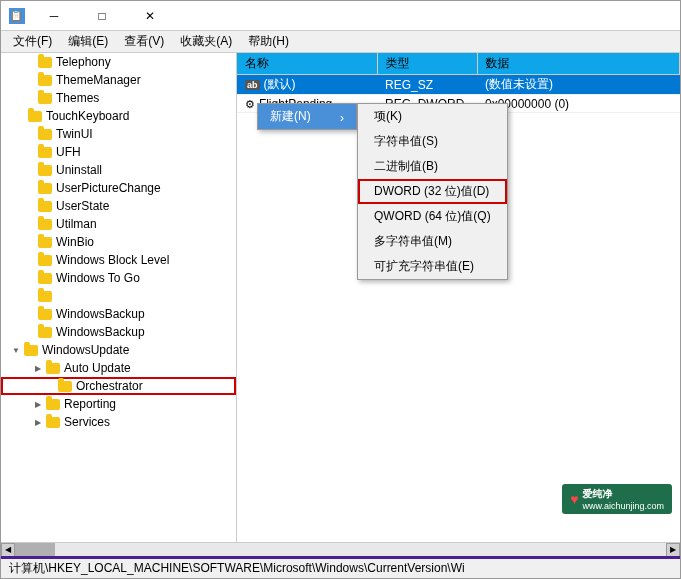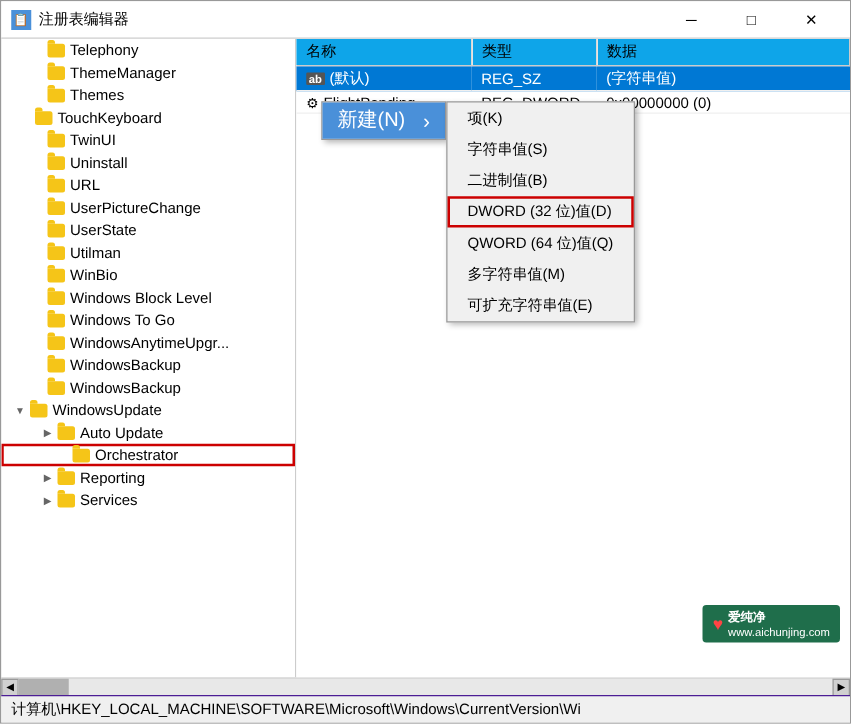--- a/index.html
+++ b/index.html
@@ -205,21 +205,21 @@
     }
 
     .context-menu {
       background: #f0f0f0;
       border: 1px solid #999;
       box-shadow: 2px 2px 5px rgba(0,0,0,0.3);
       min-width: 100px;
     }
     .context-menu-item {
       padding: 4px 16px;
-      font-size: 16px;
+      font-size: 12px;
       cursor: pointer;
       display: flex;
       align-items: flex-end;
       justify-content: space-between;
       white-space: nowrap;
     }
     .context-menu-item.active-btn {
       background: #4a90d9;
       color: white;
       padding: 4px 12px;
@@ -241,21 +241,21 @@
     .submenu-item.highlighted {
       background: transparent;
       border: 2px solid #e00;
       padding: 2px 14px;
     }
 
     
     .status-bar {
       height: 22px;
       background: #f0f0f0;
-      border-top: 1px solid #4c1d95;
+      border-top: 3px solid #4c1d95;
       display: flex;
       align-items: center;
       padding: 0 8px;
       font-size: 12px;
       flex-shrink: 0;
     }
 
     
     .bottom-scroll-area {
       height: 14px;
@@ -288,28 +288,34 @@
       background: #b0b0b0;
     }
   </style>
 </head>
 <body>
 
 <div class="window">
 
   <div class="title-bar">
     <div class="title-bar-icon">📋</div>
-    <span class="title-bar-text">注册表编辑器</span>
     <div class="title-bar-controls">
       <button class="title-btn">─</button>
       <button class="title-btn">□</button>
       <button class="title-btn close">✕</button>
     </div>
   </div>
 
+  <div class="menu-bar">
+    <span class="menu-item">文件(F)</span>
+    <span class="menu-item">编辑(E)</span>
+    <span class="menu-item">查看(V)</span>
+    <span class="menu-item">收藏夹(A)</span>
+    <span class="menu-item">帮助(H)</span>
+  </div>
 
   <div class="main-area">
 
     <div class="tree-panel">
 
       <div class="tree-item" style="padding-left:22px">
         <span class="arrow">&nbsp;</span>
         <span class="folder-icon">
             <span class="folder-yellow"></span>
           </span>
@@ -341,34 +347,34 @@
         <span class="folder-icon">
             <span class="folder-yellow"></span>
           </span>
         <span>TwinUI</span>
       </div>
       <div class="tree-item" style="padding-left:22px">
         <span class="arrow">&nbsp;</span>
         <span class="folder-icon">
             <span class="folder-yellow"></span>
           </span>
+        <span>UFH</span>
+      </div>
+      <div class="tree-item" style="padding-left:22px">
+        <span class="arrow">&nbsp;</span>
+        <span class="folder-icon">
+            <span class="folder-yellow"></span>
+          </span>
         <span>Uninstall</span>
       </div>
       <div class="tree-item" style="padding-left:22px">
         <span class="arrow">&nbsp;</span>
         <span class="folder-icon">
             <span class="folder-yellow"></span>
           </span>
-        <span>URL</span>
-      </div>
-      <div class="tree-item" style="padding-left:22px">
-        <span class="arrow">&nbsp;</span>
-        <span class="folder-icon">
-            <span class="folder-yellow"></span>
-          </span>
         <span>UserPictureChange</span>
       </div>
       <div class="tree-item" style="padding-left:22px">
         <span class="arrow">&nbsp;</span>
         <span class="folder-icon">
             <span class="folder-yellow"></span>
           </span>
         <span>UserState</span>
       </div>
       <div class="tree-item" style="padding-left:22px">
@@ -397,21 +403,20 @@
         <span class="folder-icon">
             <span class="folder-yellow"></span>
           </span>
         <span>Windows To Go</span>
       </div>
       <div class="tree-item" style="padding-left:22px">
         <span class="arrow">&nbsp;</span>
         <span class="folder-icon">
             <span class="folder-yellow"></span>
           </span>
-        <span>WindowsAnytimeUpgr...</span>
       </div>
       <div class="tree-item" style="padding-left:22px">
         <span class="arrow">&nbsp;</span>
         <span class="folder-icon">
             <span class="folder-yellow"></span>
           </span>
         <span>WindowsBackup</span>
       </div>
       <div class="tree-item" style="padding-left:22px">
         <span class="arrow">&nbsp;</span>
@@ -472,21 +477,21 @@
             <th style="width:100px">类型</th>
             <th>数据</th>
           </tr>
         </thead>
         <tbody>
           <tr class="selected">
             <td>
               <span class="ab-icon">ab</span>(默认)
             </td>
             <td>REG_SZ</td>
-            <td>(字符串值)</td>
+            <td>(数值未设置)</td>
           </tr>
           <tr>
             <td>
               <span class="gear-icon">⚙</span>FlightPending...
             </td>
             <td>REG_DWORD</td>
             <td>0x00000000 (0)</td>
           </tr>
         </tbody>
       </table>

